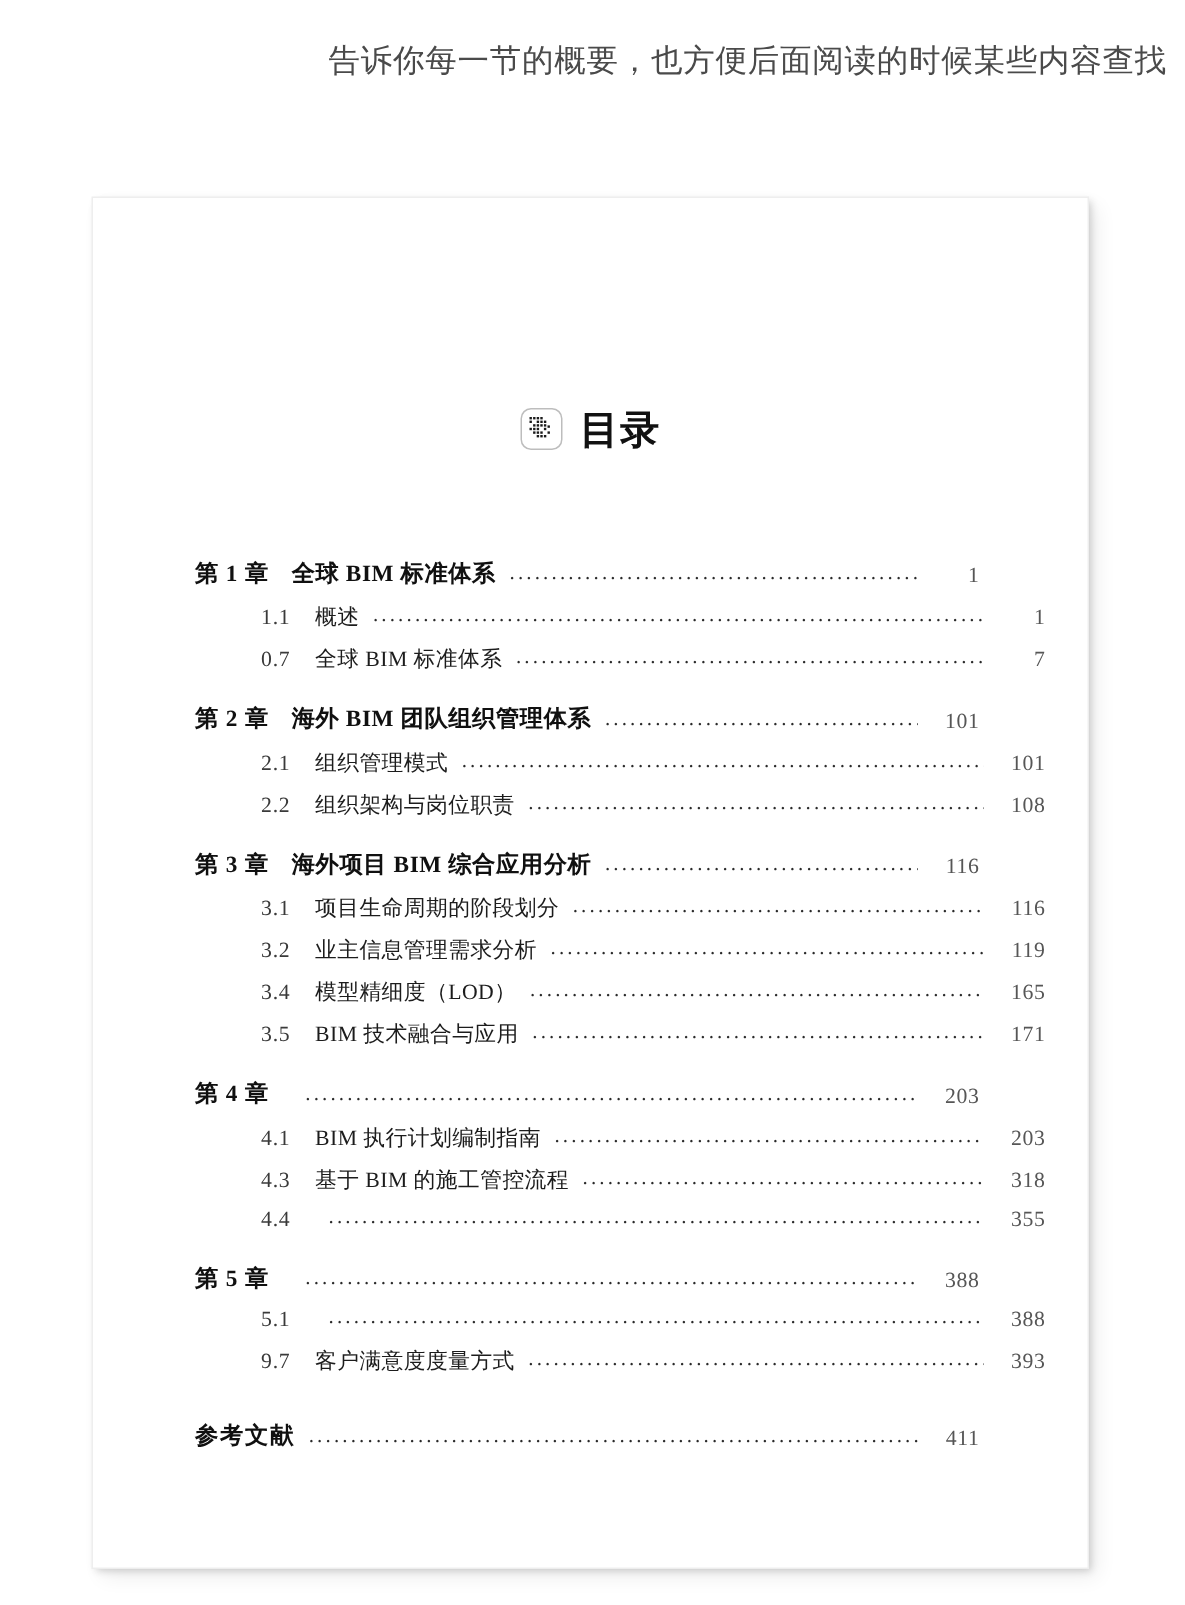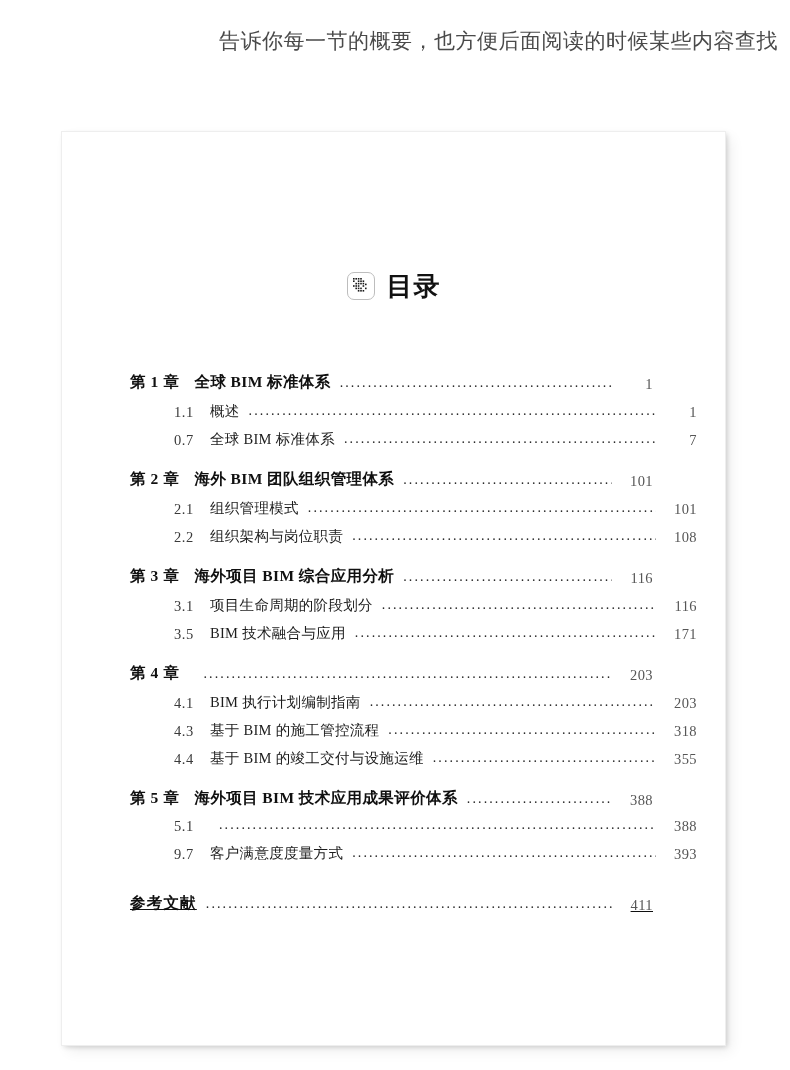--- a/index.html
+++ b/index.html
@@ -125,21 +125,20 @@
     flex: 0 0 auto;
     letter-spacing: 0.3px;
   }
 
   
   .entry.backmatter {
     font-weight: bold;
     color: #101010;
     font-size: 15.5px;
     margin-top: 30px;
-    text-decoration: underline;
   }
   .entry.backmatter .label {
     flex: 0 0 auto;
     letter-spacing: 1.2px;
   }
 
   
   .leader {
     flex: 1 1 auto;
     overflow: hidden;
@@ -257,20 +256,32 @@
         <span class="leader"></span>
         <span class="pageno">116</span>
       </div>
       <div class="entry section">
         <span class="num">3.1</span>
         <span class="label">项目生命周期的阶段划分</span>
         <span class="leader"></span>
         <span class="pageno">116</span>
       </div>
       <div class="entry section">
+        <span class="num">3.2</span>
+        <span class="label">业主信息管理需求分析</span>
+        <span class="leader"></span>
+        <span class="pageno">119</span>
+      </div>
+      <div class="entry section">
+        <span class="num">3.4</span>
+        <span class="label">模型精细度（LOD）</span>
+        <span class="leader"></span>
+        <span class="pageno">165</span>
+      </div>
+      <div class="entry section">
         <span class="num">3.5</span>
         <span class="label">BIM 技术融合与应用</span>
         <span class="leader"></span>
         <span class="pageno">171</span>
       </div>
       <div class="entry chapter">
         <span class="num">第 4 章</span>
         <span class="leader"></span>
         <span class="pageno">203</span>
       </div>
@@ -281,27 +292,25 @@
         <span class="pageno">203</span>
       </div>
       <div class="entry section">
         <span class="num">4.3</span>
         <span class="label">基于 BIM 的施工管控流程</span>
         <span class="leader"></span>
         <span class="pageno">318</span>
       </div>
       <div class="entry section">
         <span class="num">4.4</span>
-        <span class="label">基于 BIM 的竣工交付与设施运维</span>
         <span class="leader"></span>
         <span class="pageno">355</span>
       </div>
       <div class="entry chapter">
         <span class="num">第 5 章</span>
-        <span class="label">海外项目 BIM 技术应用成果评价体系</span>
         <span class="leader"></span>
         <span class="pageno">388</span>
       </div>
       <div class="entry section">
         <span class="num">5.1</span>
         <span class="leader"></span>
         <span class="pageno">388</span>
       </div>
       <div class="entry section">
         <span class="num">9.7</span>

